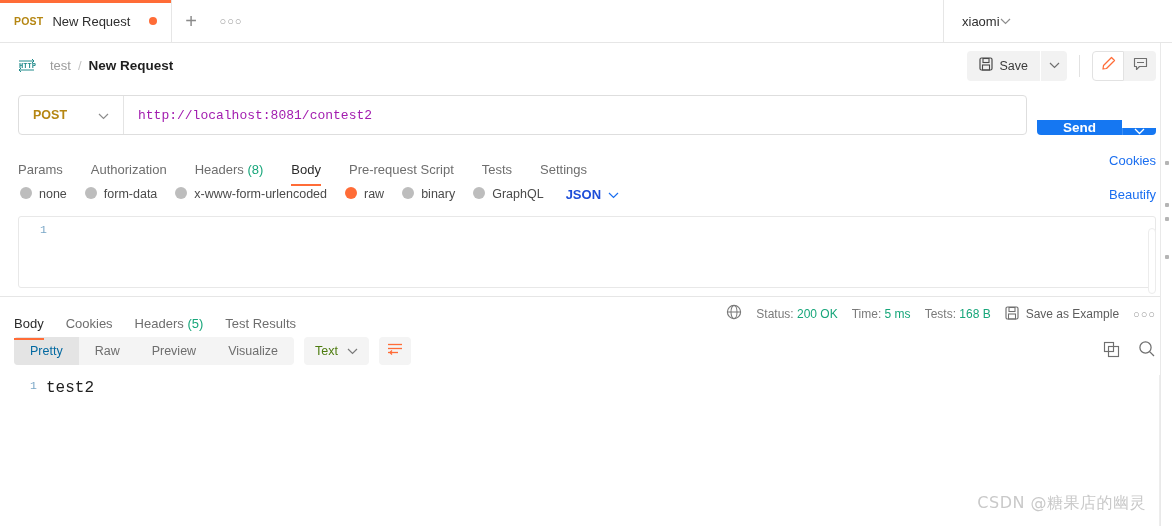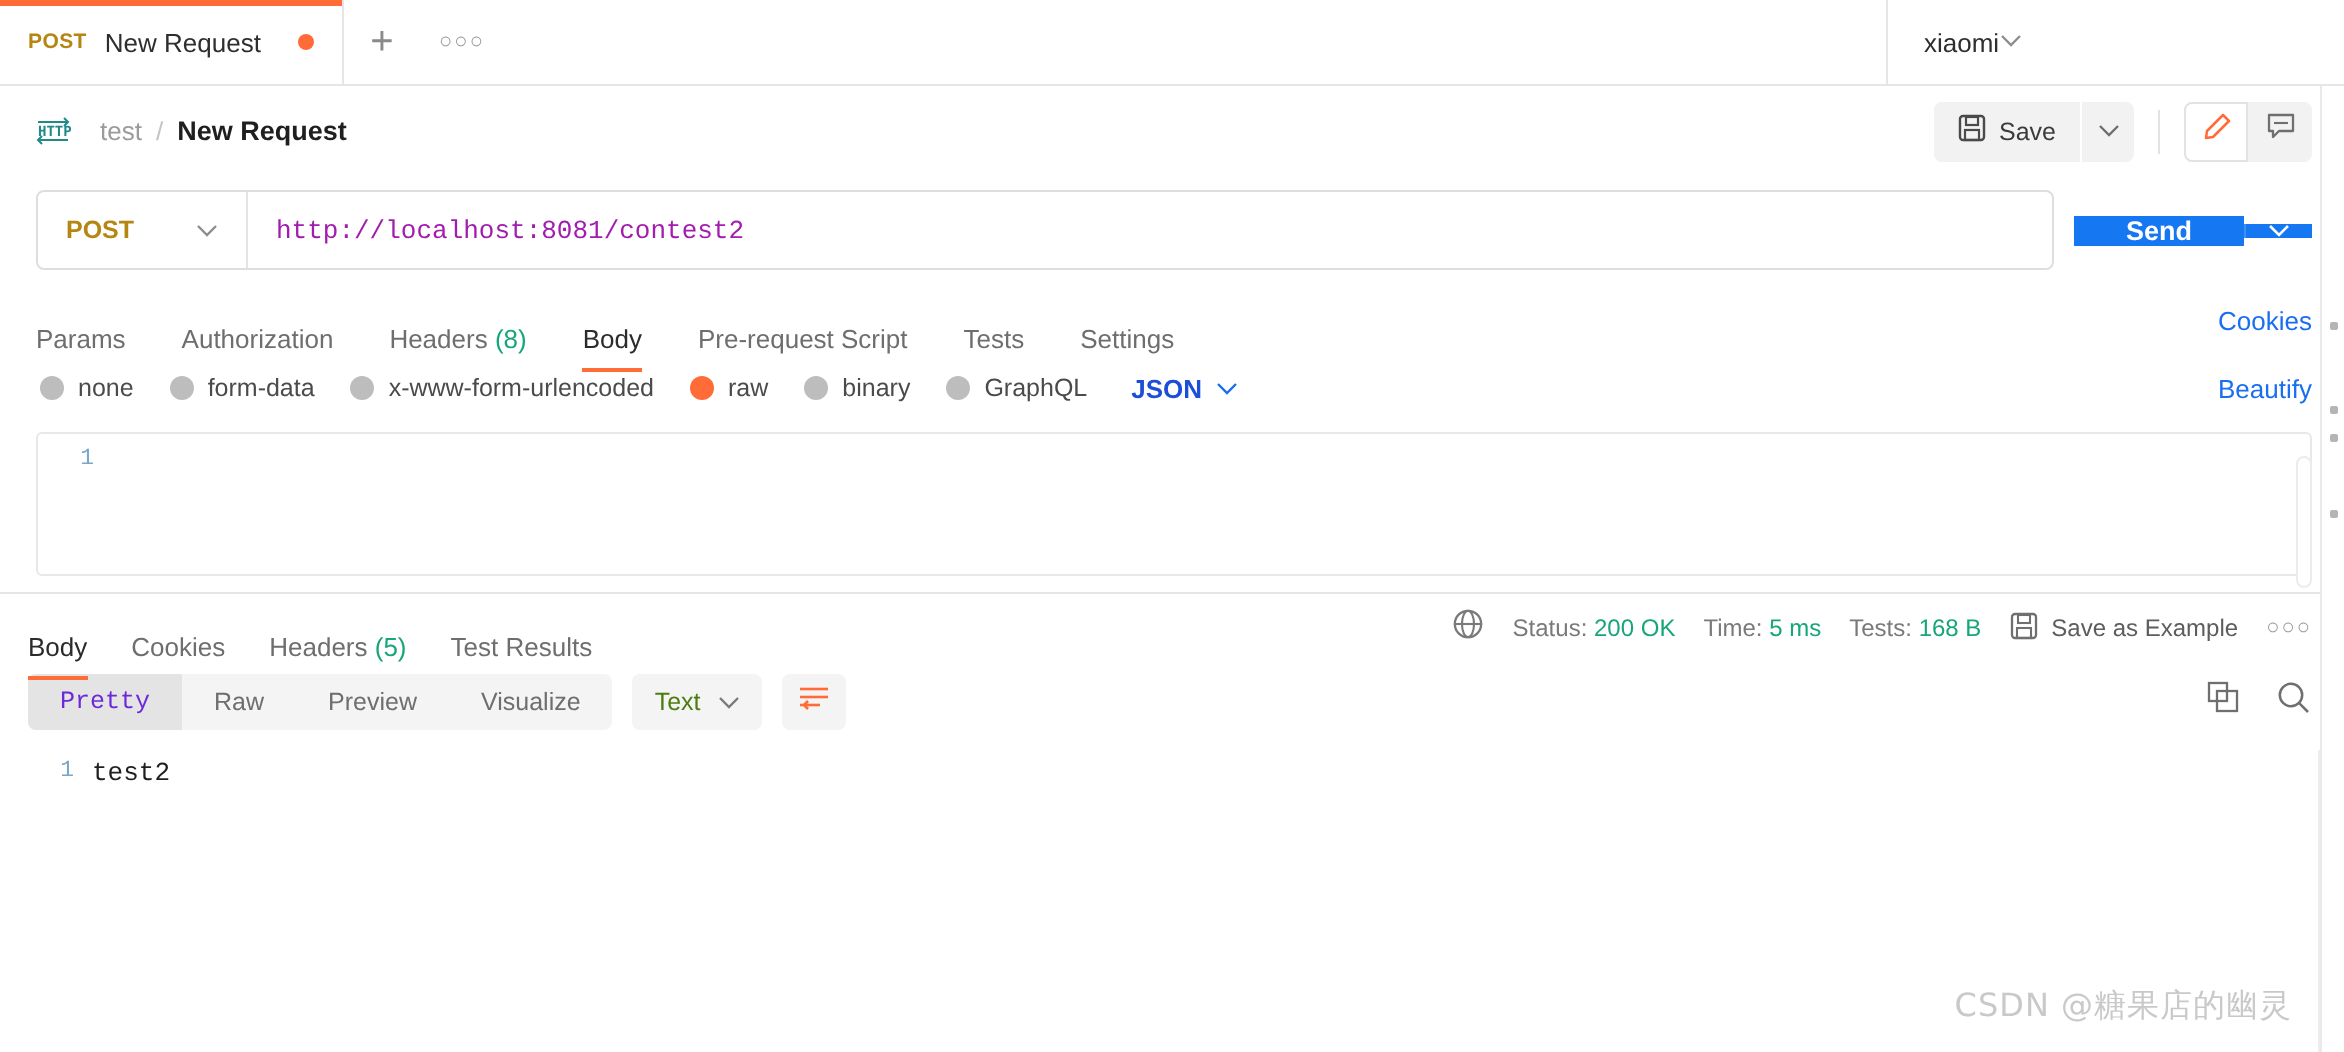--- a/index.html
+++ b/index.html
@@ -93,21 +93,21 @@
   .method-sel {
     display: flex; align-items: center; justify-content: space-between;
     width: 105px; padding: 0 14px; cursor: pointer;
     border-right: 1px solid #e4e4e4;
   }
   .method-text { font-size: 12.5px; font-weight: bold; color: #b58612; }
   .url-input {
     flex: 1; border: none; outline: none; padding: 0 14px;
     font-size: 13px; color: #a21caf; font-family: Liberation Mono, monospace; background: transparent;
   }
-  .send-grp { display: flex; align-items: center; height: 40px; border-radius: 4px; overflow: hidden; }
+  .send-grp { display: flex; align-items: flex-end; height: 40px; border-radius: 4px; overflow: hidden; }
   .send-btn {
     background: #1577f2; color: #fff; border: none; cursor: pointer;
     font-size: 13.5px; font-weight: bold; padding: 0 26px; font-family: inherit;
   }
   .send-caret {
     background: #1577f2; width: 34px; display: flex; align-items: center; justify-content: center;
     cursor: pointer; border-left: 1px solid #3e90f5; color: #fff; font-size: 11px;
   }
 
   
@@ -125,21 +125,21 @@
     height: 2px; background: #ff6c37;
   }
   .cnt { color: #17a67a; }
   .link-blue { color: #1a6ef0; font-size: 13px; cursor: pointer; }
   .push { margin-left: auto; }
 
   
   .bodytypes {
     display: flex; align-items: center; padding: 0 16px 0 20px; height: 32px;
   }
-  .radio-item { display: flex; align-items: center; gap: 7px; margin-right: 18px; cursor: pointer; }
+  .radio-item { display: flex; gap: 7px; margin-right: 18px; cursor: pointer; }
   .radio-dot { width: 12px; height: 12px; border-radius: 50%; background: #bdbdbd; }
   .radio-item.sel .radio-dot { background: #ff6c37; }
   .radio-label { font-size: 12.5px; color: #4b4b4b; }
   .json-sel { display: flex; align-items: center; gap: 7px; cursor: pointer; margin-left: 4px; }
   .json-text { font-size: 13px; color: #1d4ed8; font-weight: bold; }
 
   
   .editor-wrap { padding: 6px 16px 8px 18px; }
   .editor {
     height: 72px; border: 1px solid #e8e8e8; border-radius: 3px; background: #fff;
@@ -166,39 +166,39 @@
     font-size: 12px; color: #5d5d5d;
   }
   .dots-btn { color: #9a9a9a; font-size: 11px; letter-spacing: 1px; cursor: pointer; }
 
   .viewrow { display: flex; align-items: center; padding: 6px 16px 6px 14px; gap: 10px; }
   .pill-group { display: flex; background: #f4f4f4; border-radius: 4px; overflow: hidden; }
   .pill {
     padding: 0 16px; height: 28px; display: flex; align-items: center;
     font-size: 12.5px; color: #6e6e6e; cursor: pointer;
   }
-  .pill.active { background: #e4e4e4; color: #6d28d9; font-family: Liberation Mono, monospace; }
+  .pill.active { background: #e4e4e4; color: #0369a1; }
   .text-sel {
     display: flex; align-items: center; gap: 9px; background: #f4f4f4;
     border-radius: 4px; height: 28px; padding: 0 11px; cursor: pointer;
   }
   .text-sel span { font-size: 12.5px; color: #4d7c0f; }
   .wrap-btn {
     width: 32px; height: 28px; background: #f4f4f4; border-radius: 4px;
     display: flex; align-items: center; justify-content: center; cursor: pointer;
   }
   .view-right { margin-left: auto; display: flex; align-items: center; gap: 18px; }
 
   .resp-body { display: flex; padding: 8px 0 0 0; }
   .resp-gutter {
     width: 46px; text-align: right; padding-right: 9px;
     font-family: "Liberation Mono", monospace; font-size: 11.5px; color: #7aa7c7;
   }
   .resp-code {
-    font-family: "Liberation Mono", monospace; font-size: 13px; color: #1f1f1f;
+    font-family: "Liberation Mono", monospace; font-size: 16px; color: #1f1f1f;
   }
 
   
   .right-rail {
     position: absolute; top: 43px; right: 0; bottom: 0; width: 12px;
     border-left: 1px solid #e9e9e9; background: #fff;
   }
   .rail-mark { width: 4px; height: 4px; background: #b5b5b5; margin: 0 auto; border-radius: 1px; }
 
   

